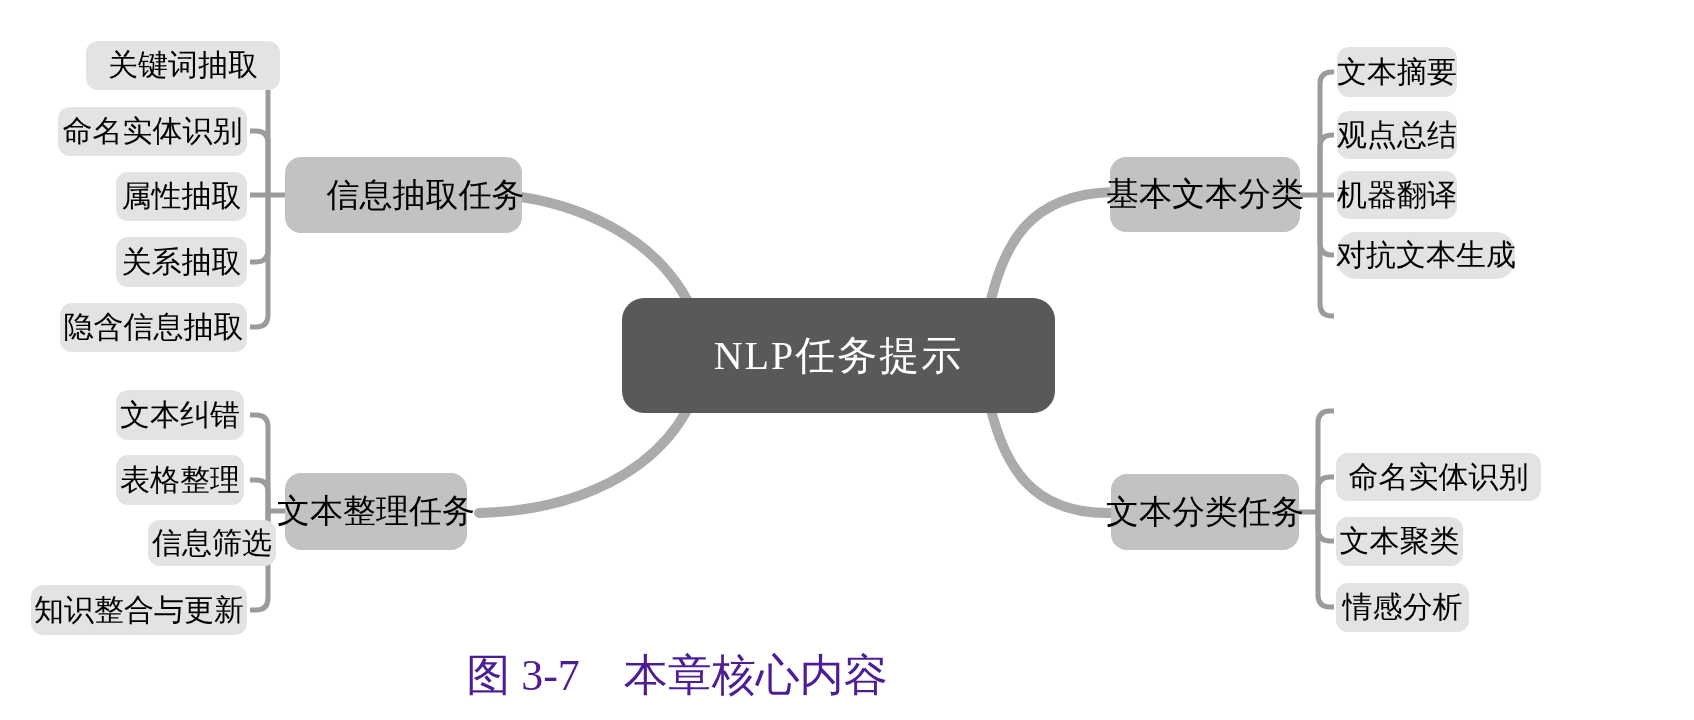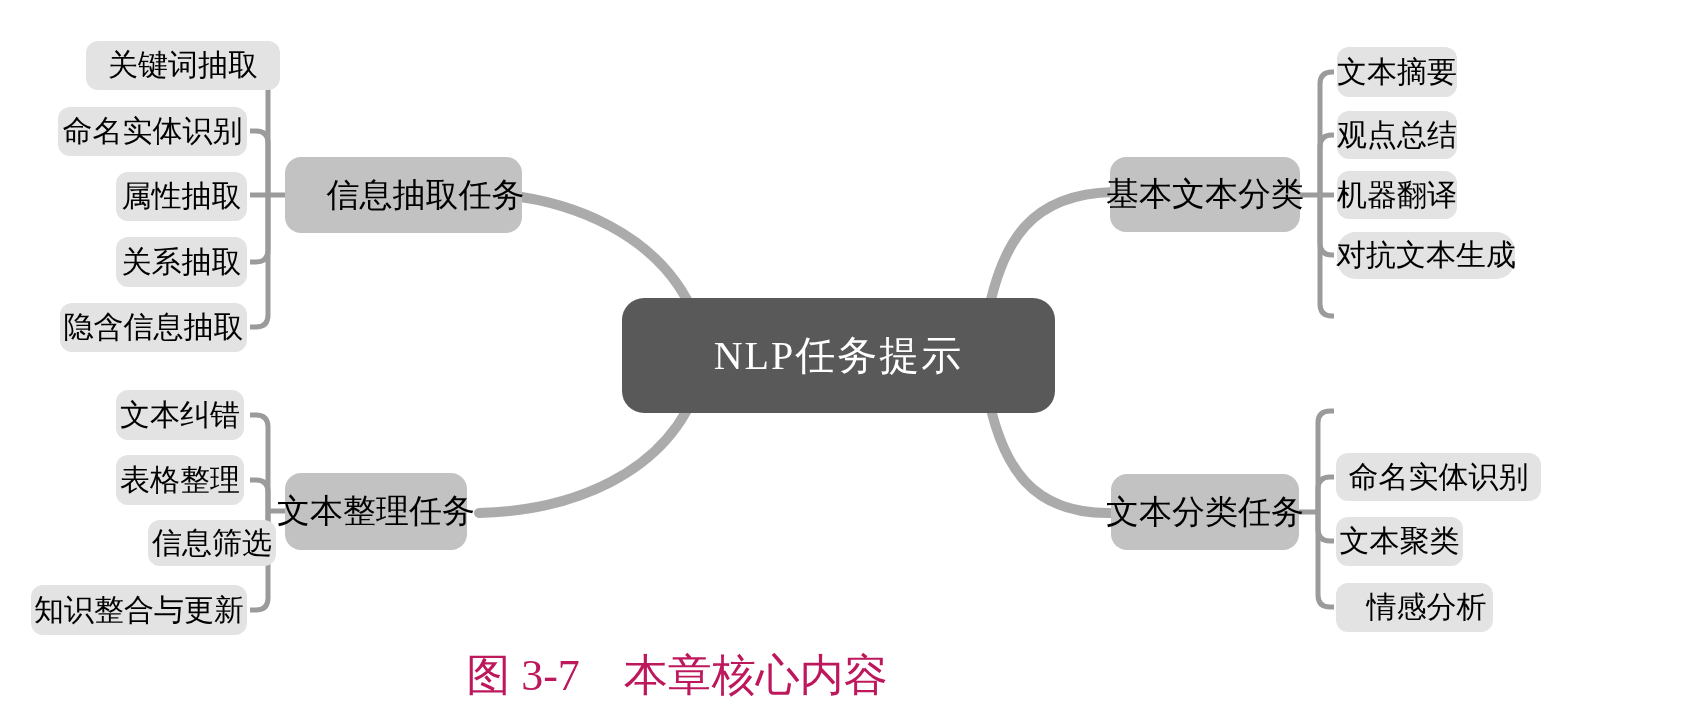--- a/index.html
+++ b/index.html
@@ -14,21 +14,21 @@
   .node{
     position:absolute;z-index:1;
     display:flex;align-items:center;justify-content:center;
     white-space:nowrap;color:#000000;
   }
   .child{background:#e3e3e3;border-radius:12px;font-size:30px;}
   .branch{background:#c2c2c2;border-radius:16px;font-size:33px;}
   .center{background:#595959;color:#ffffff;border-radius:22px;font-size:40px;letter-spacing:2px;}
   .caption{
     position:absolute;z-index:1;left:0;top:646px;width:1354px;
-    text-align:center;font-size:44px;color:#be185d;
+    text-align:center;font-size:44px;color:#4c1d95;
   }
 </style>
 </head>
 <body>
 
 <div class="stage">
 
   <svg width="1694" height="720" viewBox="0 0 1694 720">
     <g fill="none" stroke="#ababab" stroke-width="10" stroke-linecap="round">
       <path d="M 479 193 C 565 196 668 232 700 330"></path>
@@ -81,17 +81,17 @@
 
   <div class="node branch" style="left:1110px;top:157px;width:190px;height:75px;">基本文本分类</div>
   <div class="node child" style="left:1337px;top:47px;width:120px;height:50px;">文本摘要</div>
   <div class="node child" style="left:1337px;top:111px;width:120px;height:48px;">观点总结</div>
   <div class="node child" style="left:1337px;top:171px;width:120px;height:48px;">机器翻译</div>
   <div class="node child" style="left:1337px;top:232px;width:178px;height:47px;border-radius:19px;">对抗文本生成</div>
 
   <div class="node branch" style="left:1111px;top:474px;width:188px;height:76px;">文本分类任务</div>
   <div class="node child" style="left:1336px;top:453px;width:205px;height:48px;">命名实体识别</div>
   <div class="node child" style="left:1336px;top:517px;width:127px;height:49px;">文本聚类</div>
-  <div class="node child" style="left:1336px;top:583px;width:133px;height:49px;padding-left:24px;">情感分析</div>
+  <div class="node child" style="left:1336px;top:583px;width:133px;height:49px;">情感分析</div>
 
   <div class="caption">图 3-7　本章核心内容</div>
 
 </div>
 
 </body></html>

